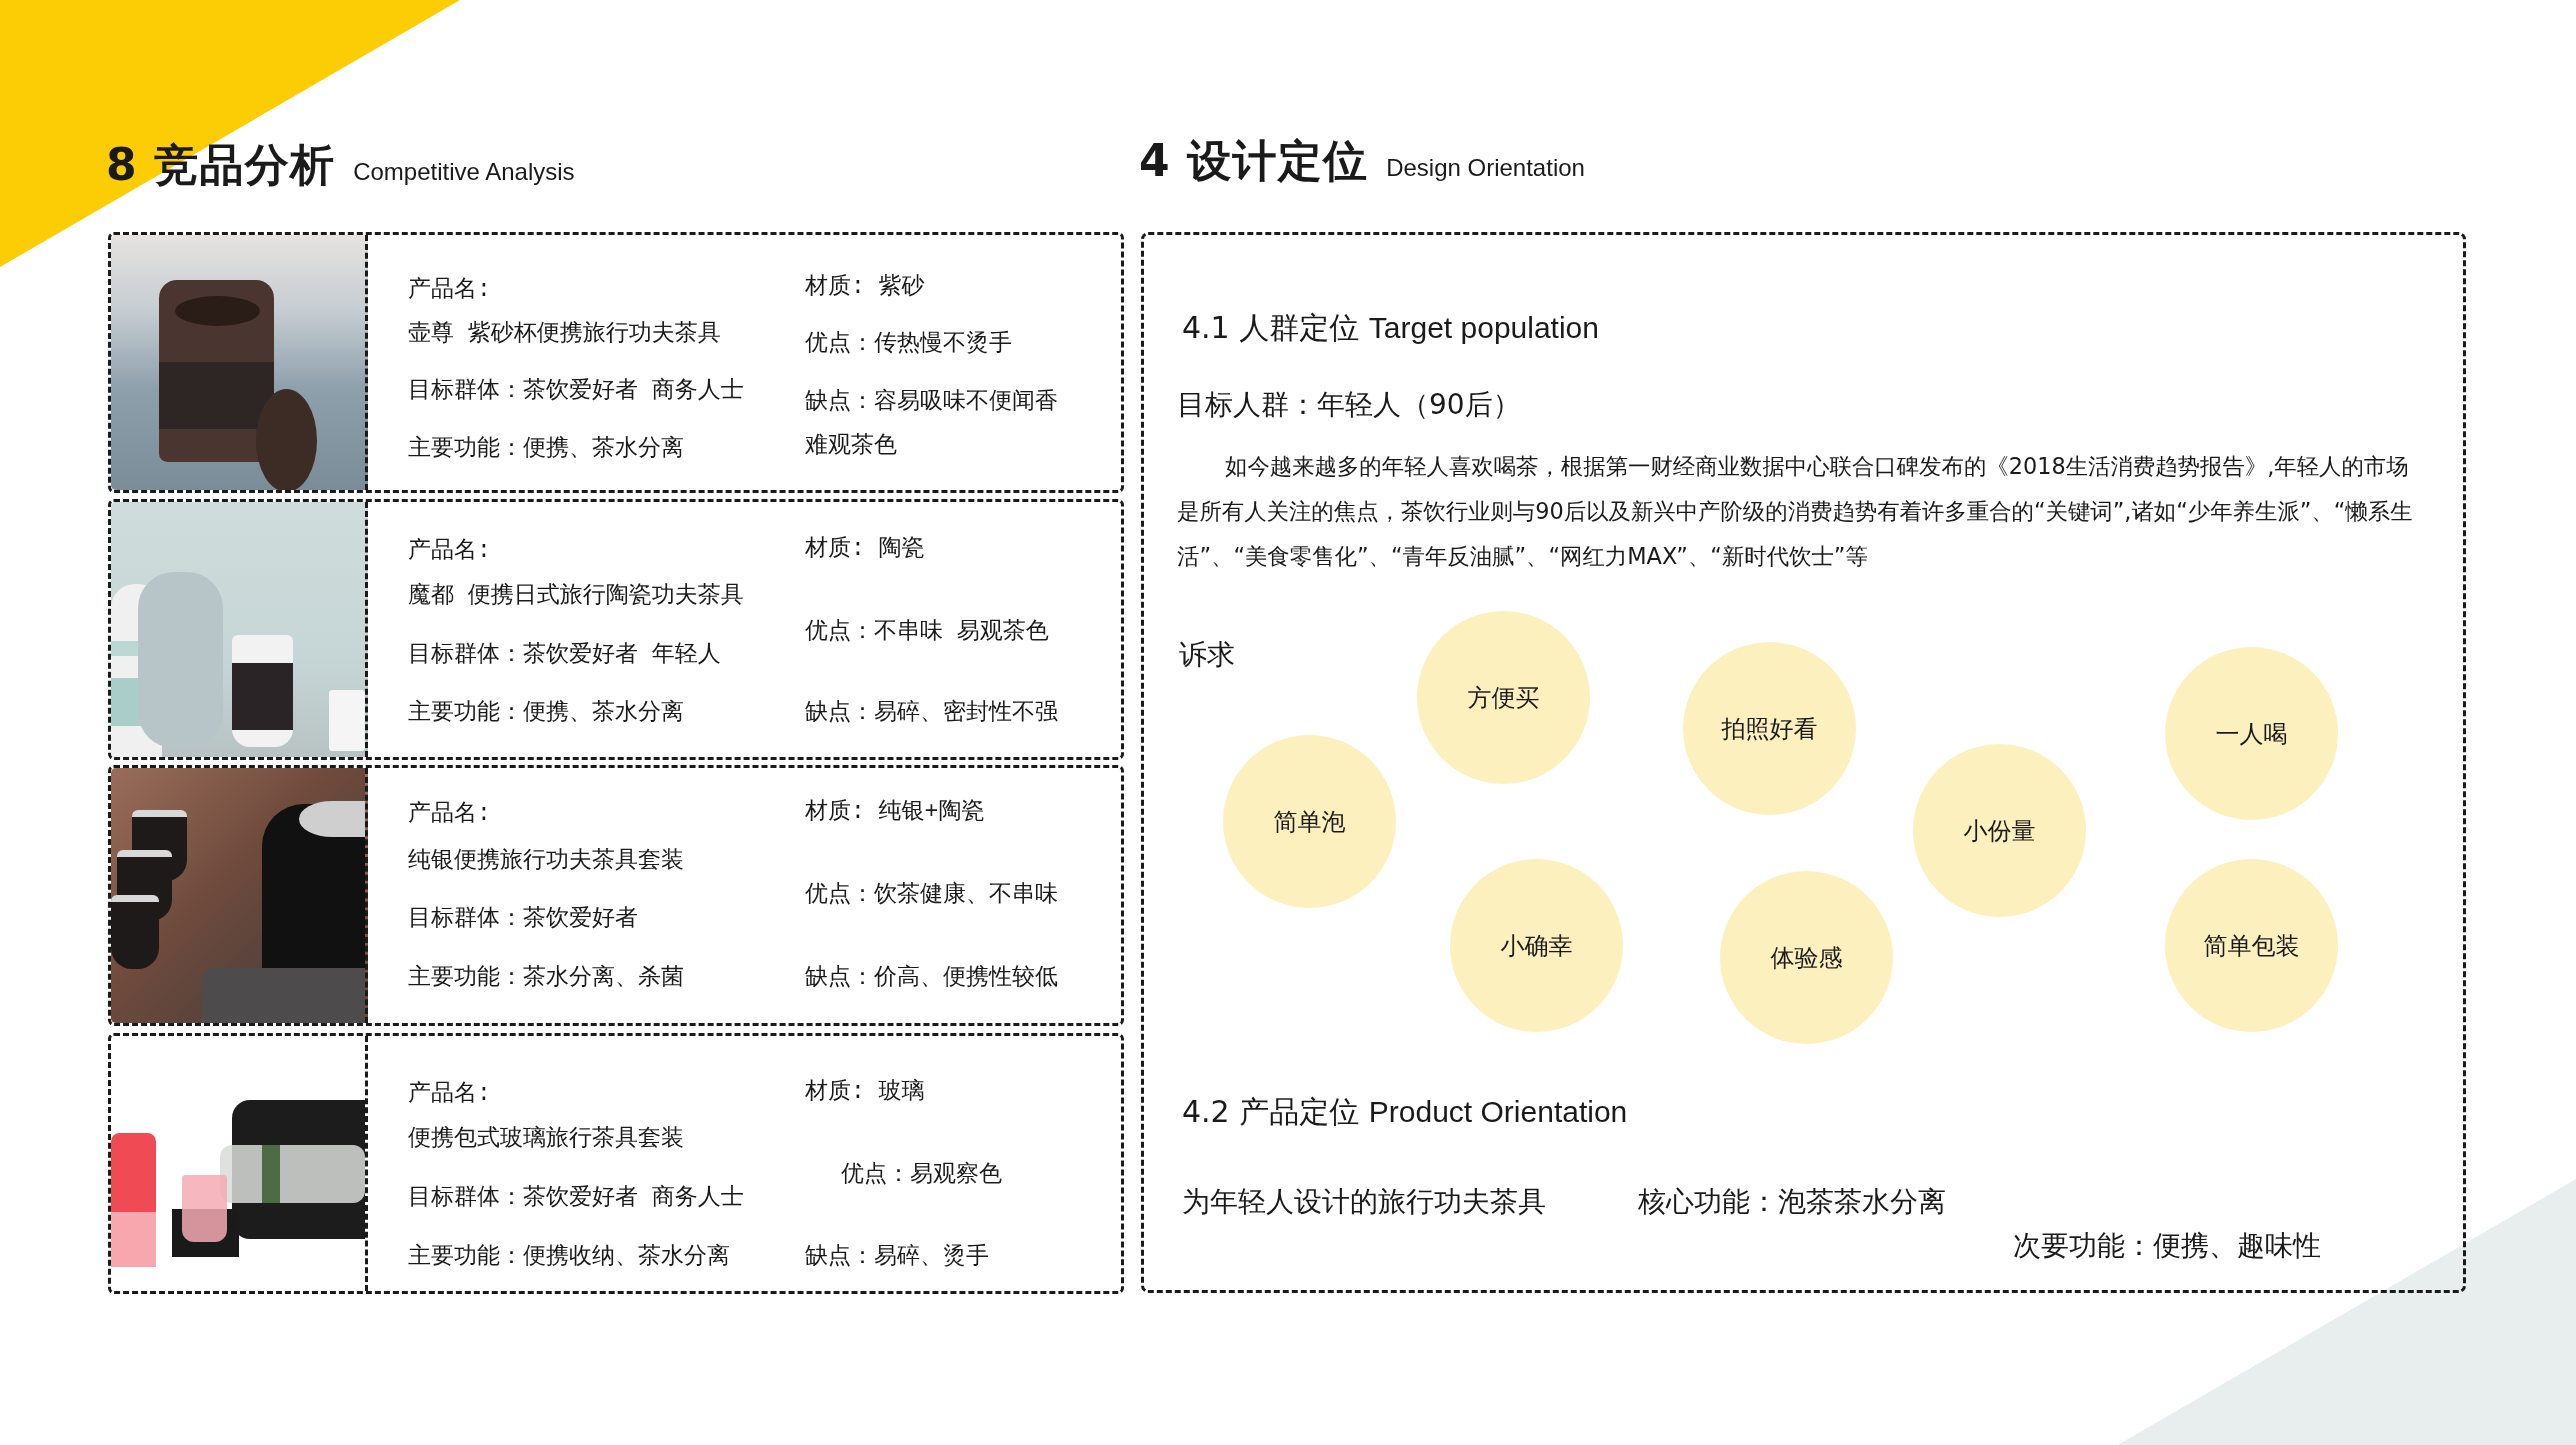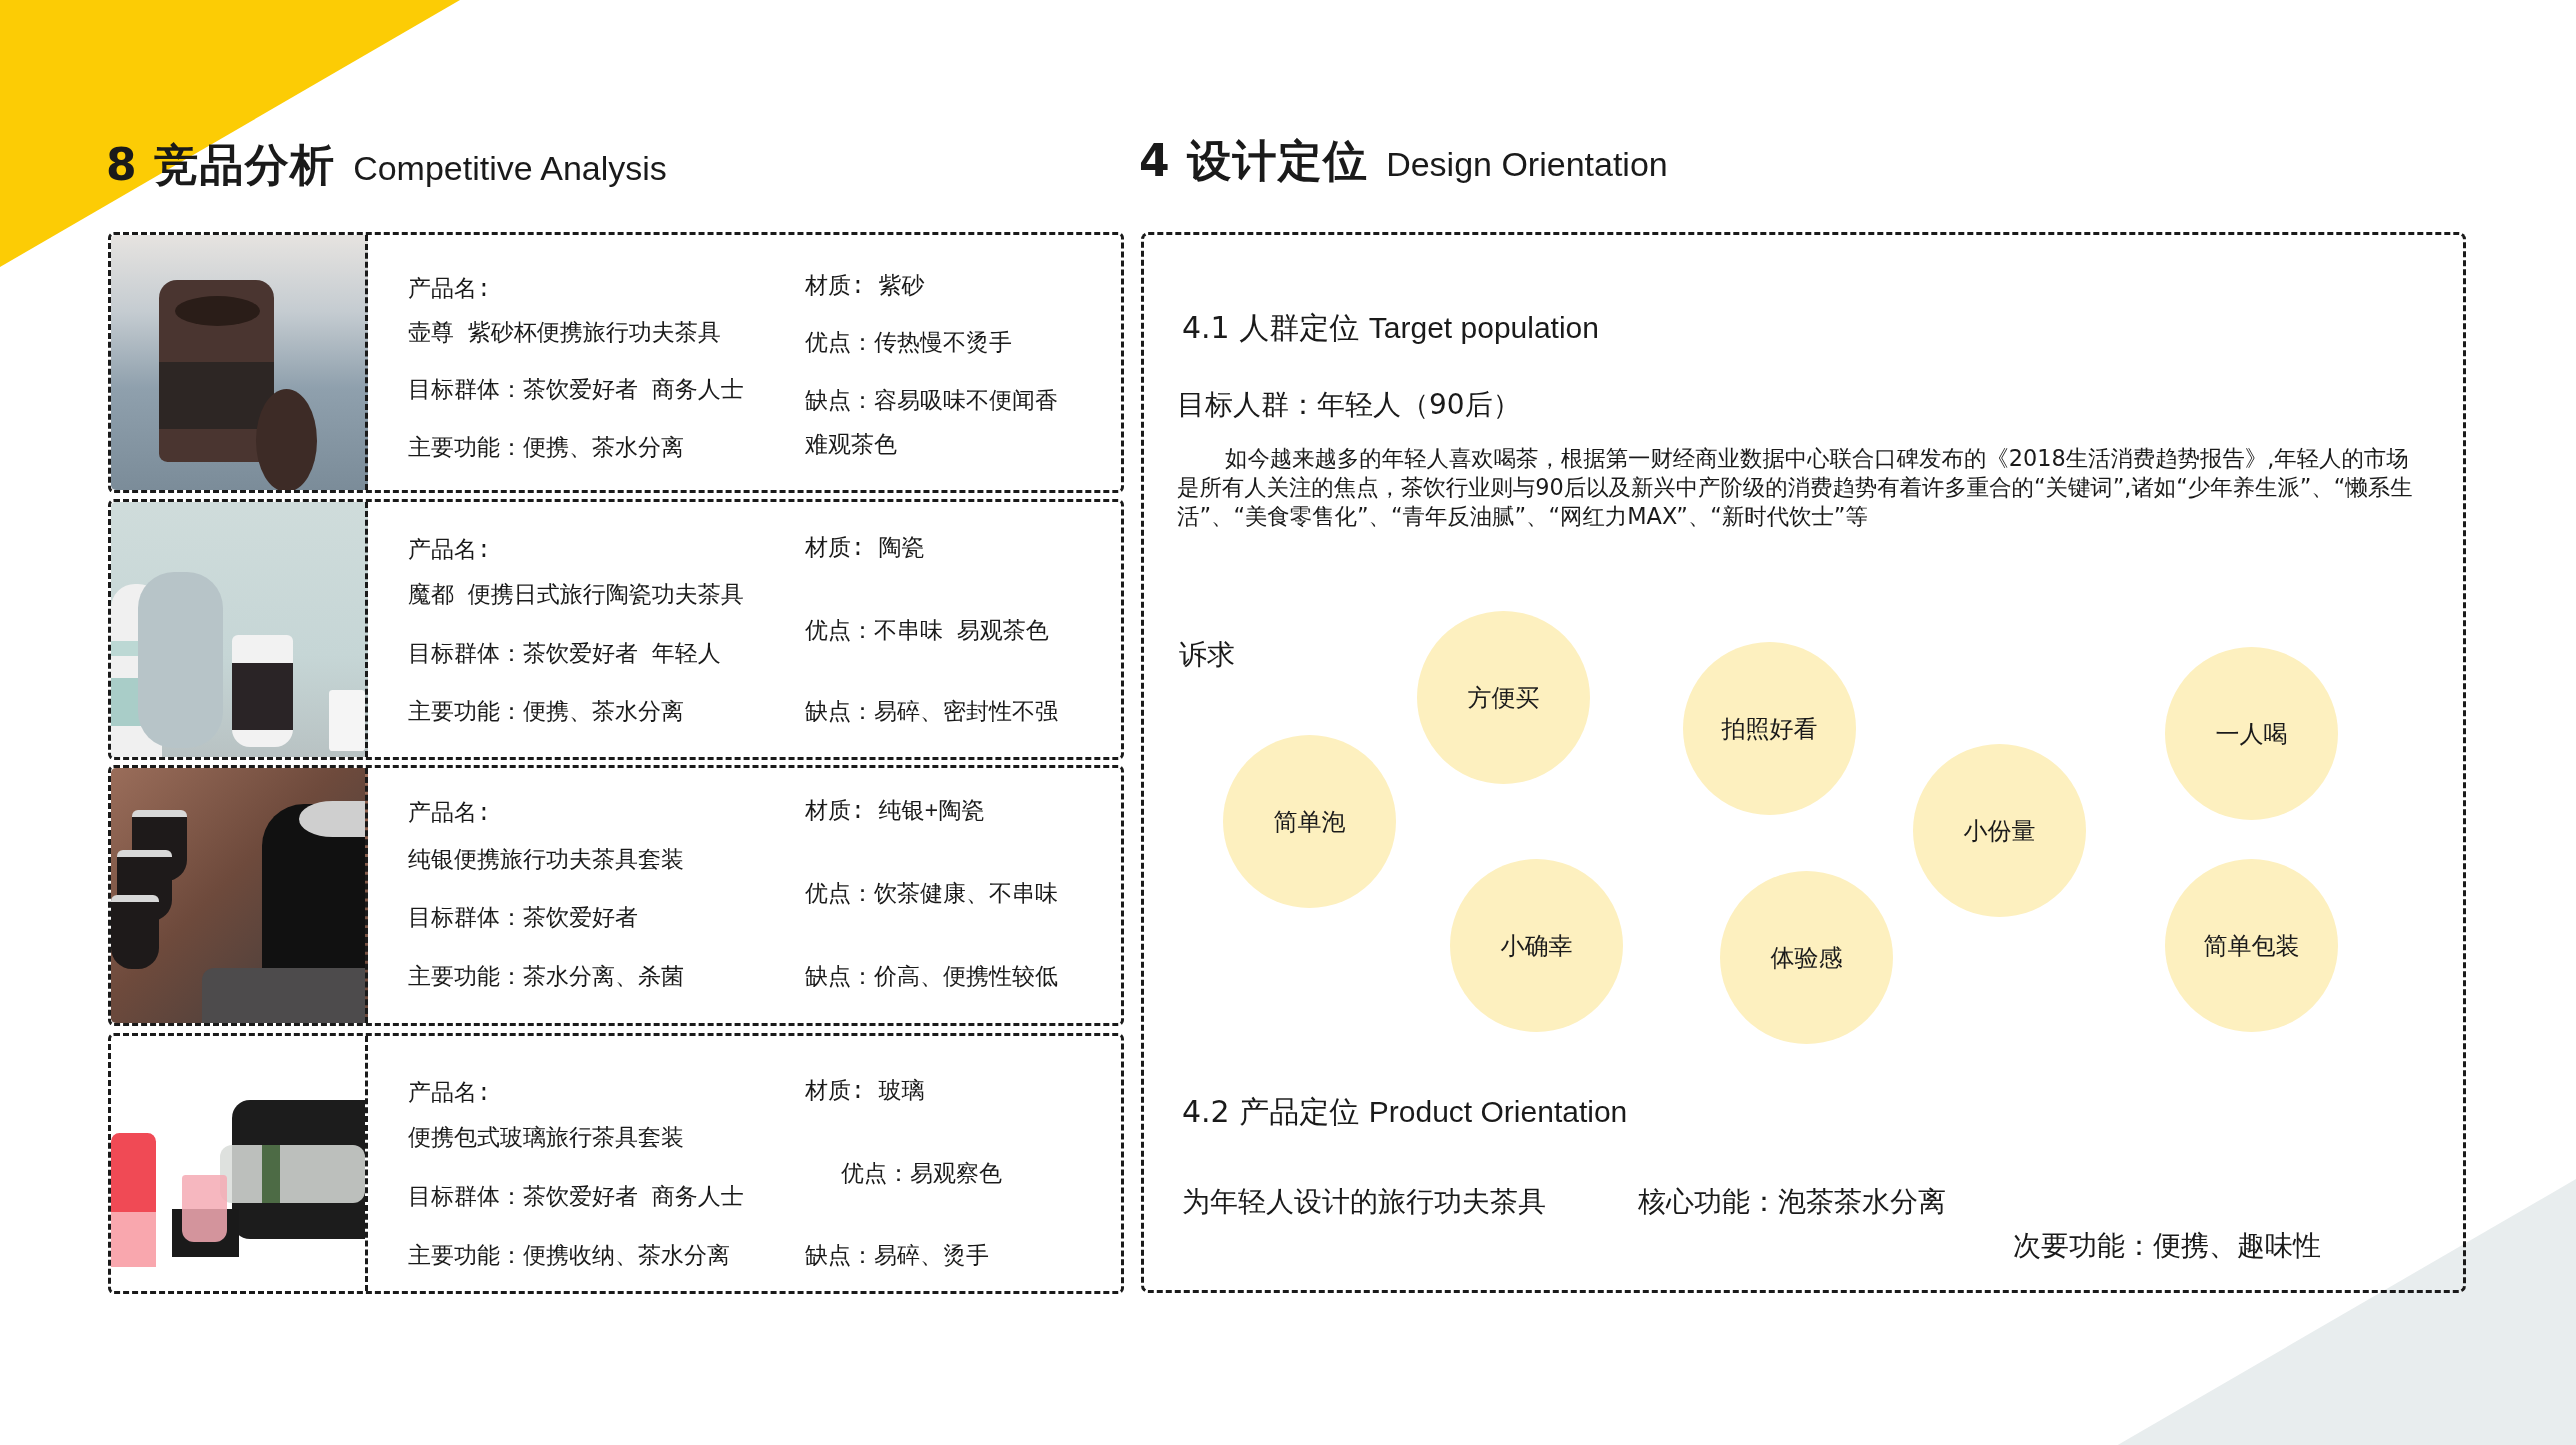--- a/index.html
+++ b/index.html
@@ -15,21 +15,21 @@
     background:#fccc05;
     clip-path:polygon(0 0, 100% 0, 0 100%);
   }
   .corner-grey {
     right:0; bottom:0; width:460px; height:267px;
     background:#e8edee;
     clip-path:polygon(100% 0, 100% 100%, 0 100%);
   }
   .section-title { display:flex; align-items:baseline; white-space:nowrap; }
   .section-title .cn { font-size:44px; font-weight:bold; letter-spacing:1.2px; }
-  .section-title .en { font-family:"Liberation Sans",sans-serif; font-size:34px; margin-left:18px; }
+  .section-title .en { font-family:"Liberation Sans",sans-serif; font-size:24px; margin-left:18px; }
 
   
   .comp-table { left:108px; top:232px; width:1016px; height:1061px; }
   .comp-row {
     position:absolute; left:0; width:1016px; height:261px;
     border:3px dashed #1a1a1a; border-radius:6px; box-sizing:border-box;
   }
   .comp-img {
     position:absolute; left:0; top:0; bottom:0; width:254px;
     border-right:3px dashed #1a1a1a; border-radius:4.8px 0 0 4.8px; overflow:hidden;
@@ -48,21 +48,21 @@
 
   
   .design-panel {
     left:1141px; top:232px; width:1325px; height:1061px;
     border:3px dashed #1a1a1a; border-radius:7.3px; box-sizing:border-box;
   }
   .design-panel .txt { position:absolute; white-space:nowrap; }
   .sub-title { font-size:30px; }
   .sub-title .en { font-family:"Liberation Sans",sans-serif; font-size:30px; }
   .body-line { font-size:24px; }
-  .para { font-size:22.4px; line-height:29px; width:1254px; white-space:normal !important; }
+  .para { font-size:22.4px; line-height:45px; width:1254px; white-space:normal !important; }
   .bubble {
     position:absolute; width:173px; height:173px; border-radius:50%;
     background:#fdf0bf; display:flex; align-items:center; justify-content:center;
     font-size:24px;
   }
 </style>
 </head>
 <body>
 
 <div class="abs corner-yellow"></div>

